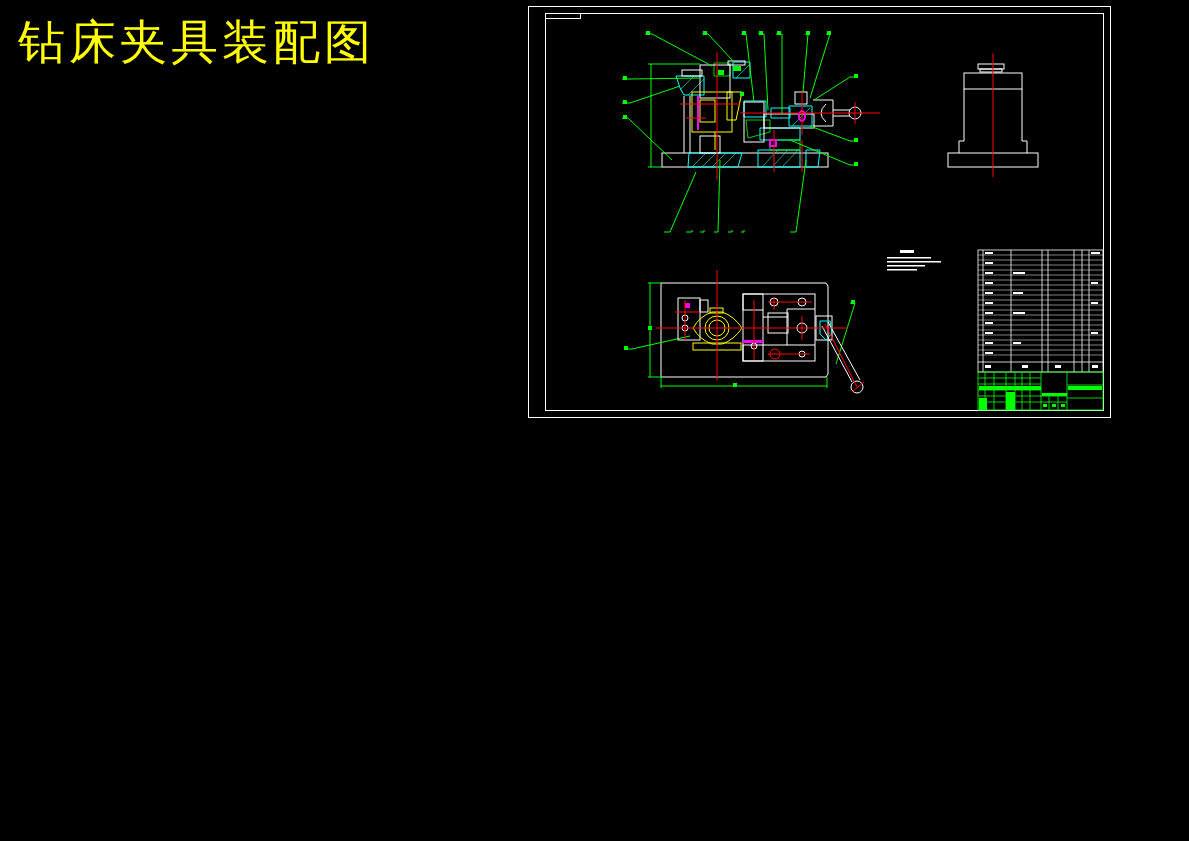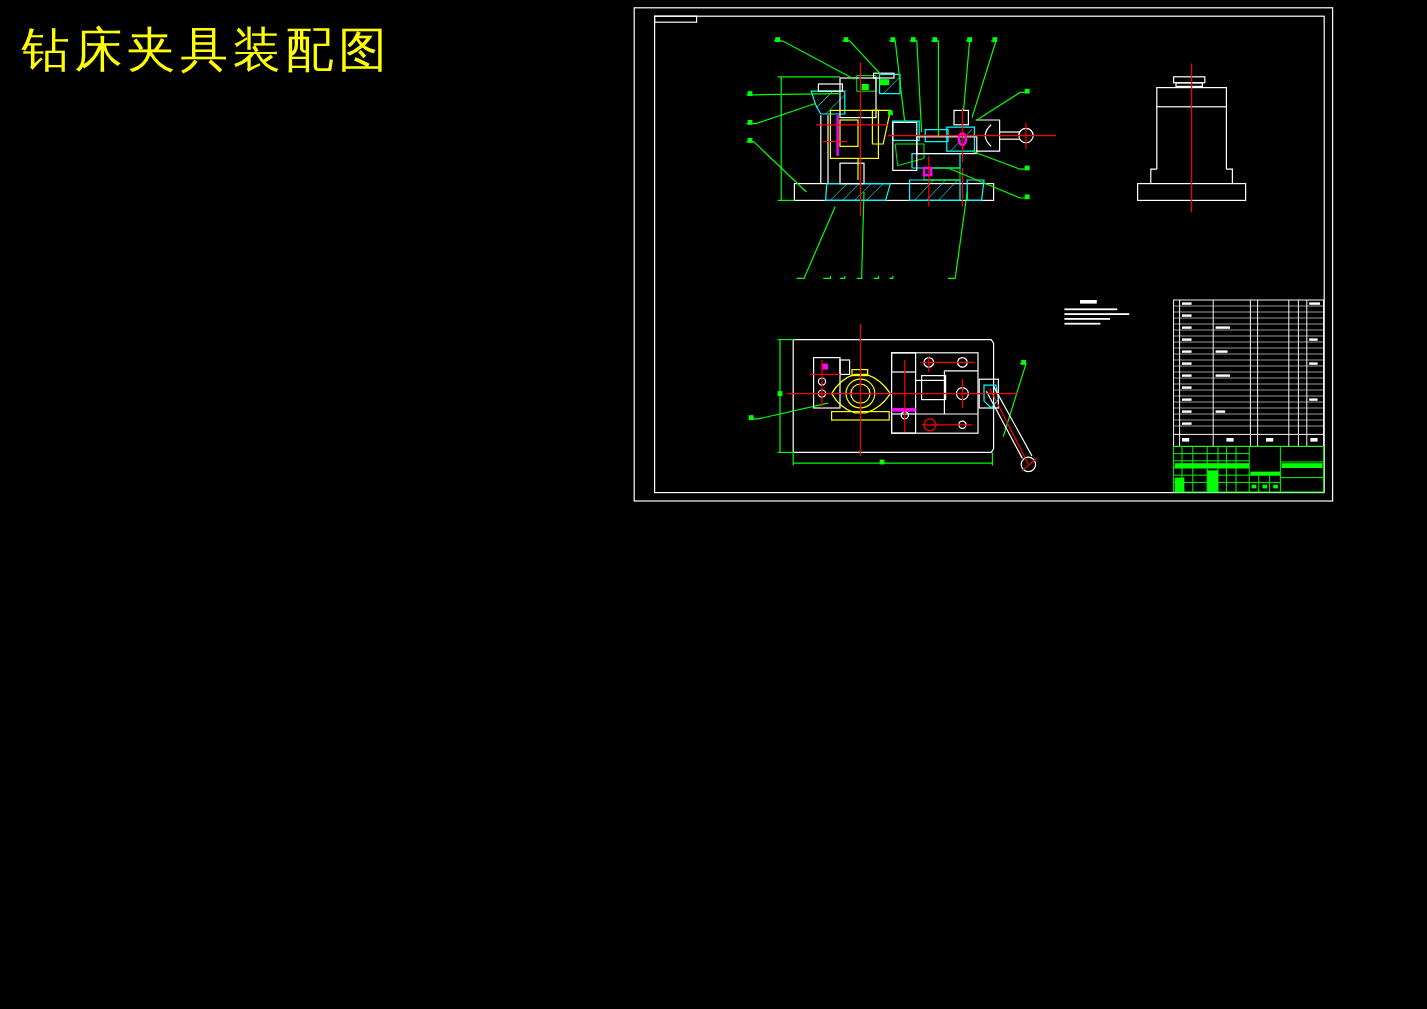--- a/index.html
+++ b/index.html
@@ -1,17 +1,17 @@
 <!DOCTYPE html>
 <html><head>
 <meta charset="utf-8">
 <style>
   html, body { margin:0; padding:0; background:#000; }
   body { width:1189px; height:841px; position:relative; overflow:hidden; font-family:"DejaVu Sans", sans-serif; }
-  .title { position:absolute; left:18px; top:14px; font-size:40px; color:#ffff00; letter-spacing:4px; font-family:"DejaVu Serif", serif; line-height:56px; white-space:nowrap; }
+  .title { position:absolute; left:18px; top:14px; font-size:47px; color:#ffff00; letter-spacing:4px; font-family:"DejaVu Serif", serif; line-height:56px; white-space:nowrap; }
   .sheet { position:absolute; left:0; top:0; width:1189px; height:841px; }
 </style>
 </head>
 <body>
 
 <div class="title">钻床夹具装配图</div>
 
 <svg class="sheet" viewBox="0 0 1189 841" xmlns="http://www.w3.org/2000/svg">
 
   <g fill="none" stroke="#ffffff" stroke-width="1">

